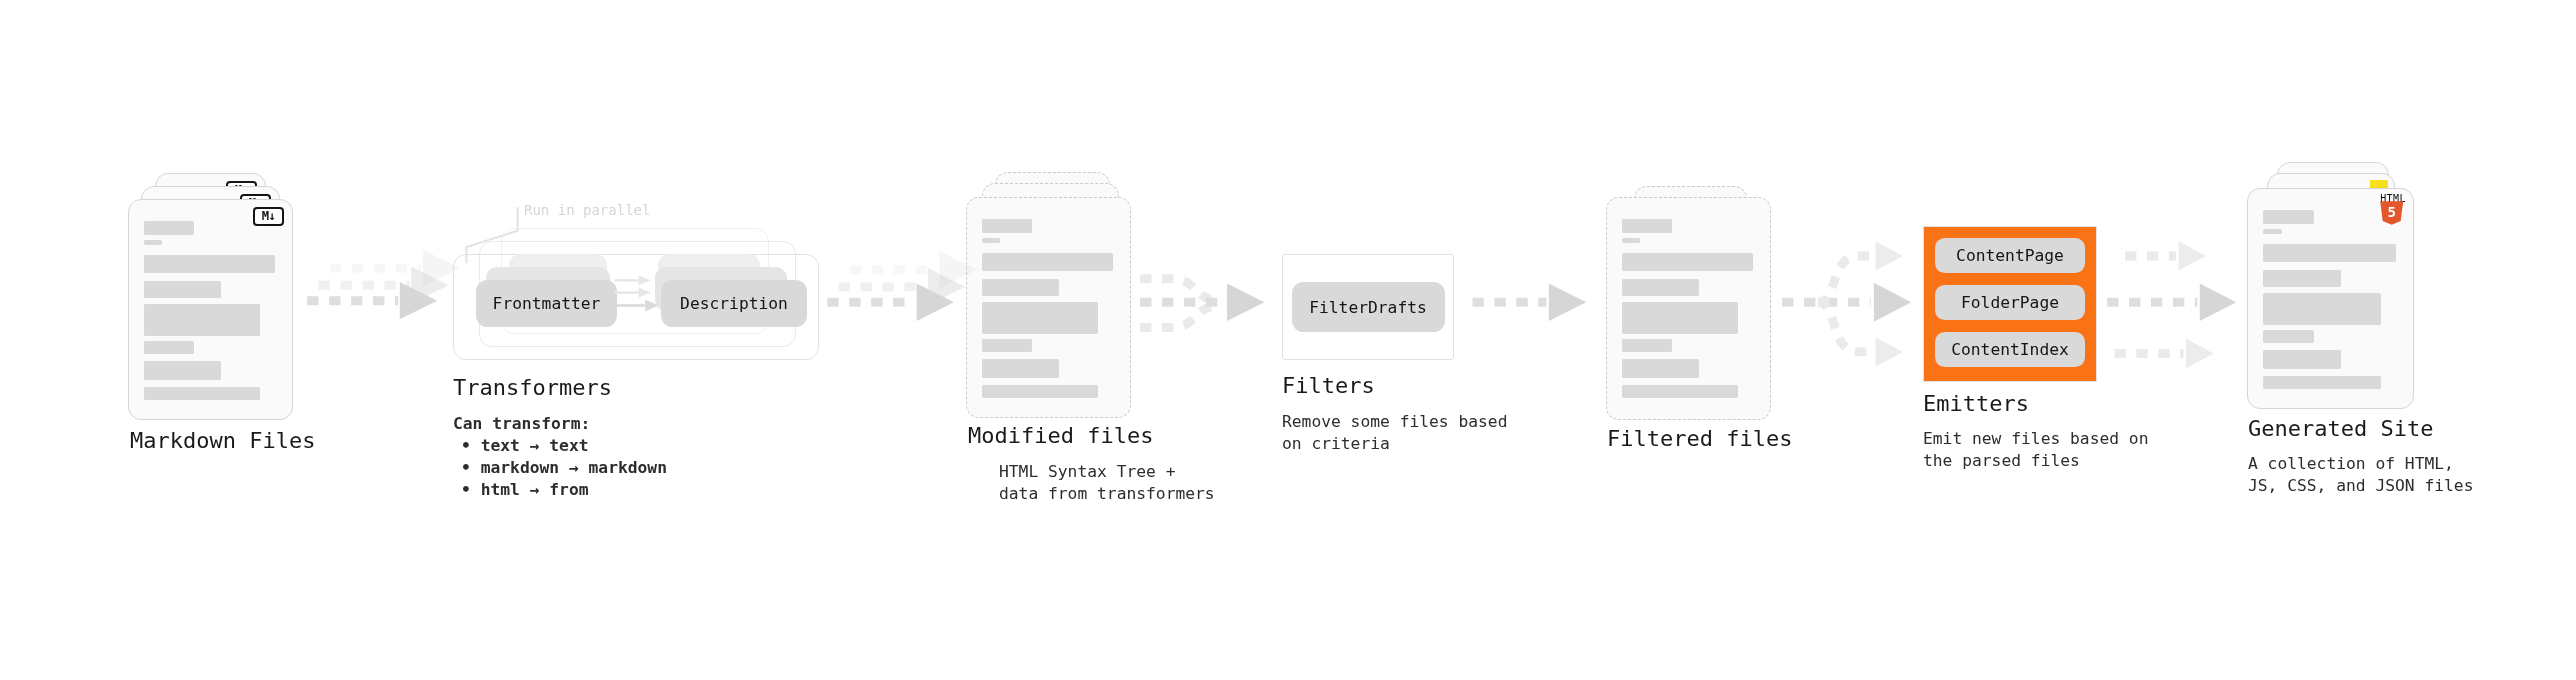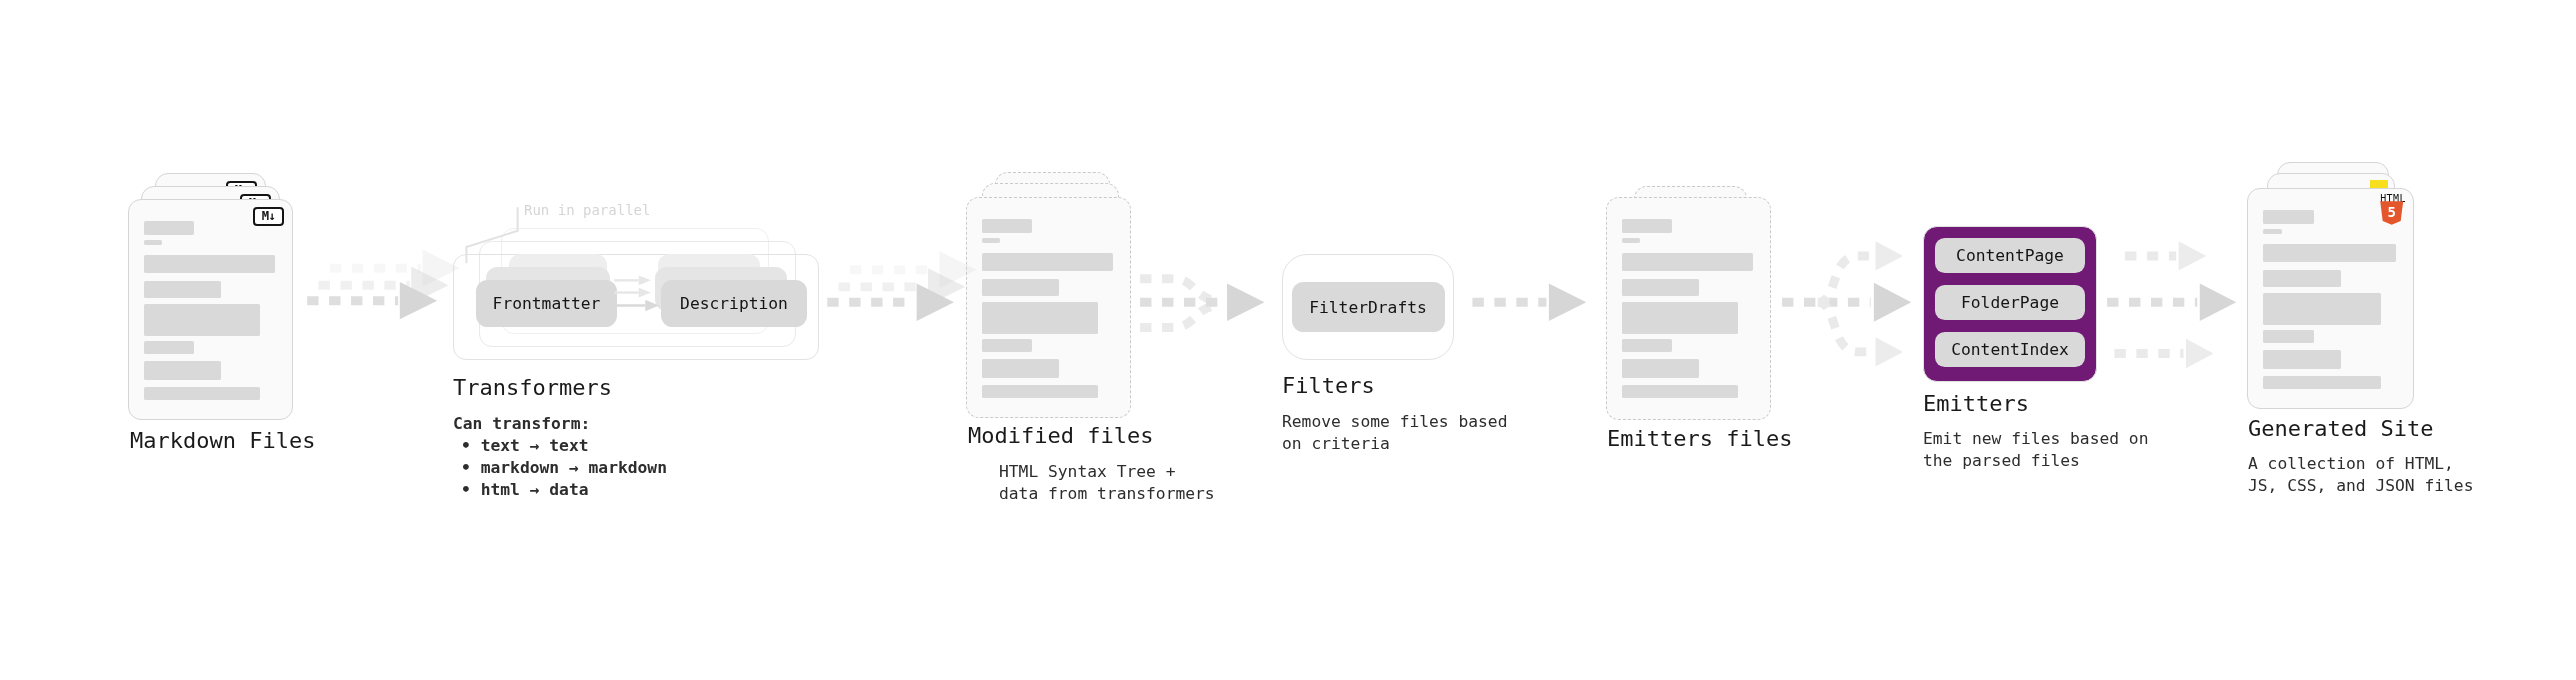--- a/index.html
+++ b/index.html
@@ -38,24 +38,24 @@
   .html5-shield .five{color:#ffffff;font-size:14px;font-weight:bold;margin-top:-2.4px;}
   
   .obox{position:absolute;box-sizing:border-box;border:1.6px solid #e2e2e2;border-radius:13px;background:transparent;}
   .obox.g2{border-color:#e9e9e9;}
   .obox.g3{border-color:#f0f0f0;}
   .pill{position:absolute;box-sizing:border-box;background:#d9d9d9;border-radius:11.4px;
     display:flex;align-items:center;justify-content:center;font-size:16.3px;color:#141414;z-index:5;white-space:nowrap;}
   .pill.g2{background:#e5e5e5;z-index:4;}
   .pill.g3{background:#eeeeee;z-index:4;}
   
-  .pillcol{position:absolute;box-sizing:border-box;border:1.6px solid #e2e2e2;border-radius:14px;
-    display:flex;flex-direction:column;gap:12.2px;padding:10.6px 10.6px;background:#701a75;}
+  .pillcol{position:absolute;box-sizing:border-box;border:1.6px solid #e2e2e2;border-radius:1px;
+    display:flex;flex-direction:column;gap:12.2px;padding:10.6px 10.6px;background:#f97316;}
   .pillcol .pill{position:static;height:35px;border-radius:9.8px;}
-  .filterbox{position:absolute;box-sizing:border-box;border:1.6px solid #e2e2e2;border-radius:25px;
+  .filterbox{position:absolute;box-sizing:border-box;border:1.6px solid #e2e2e2;border-radius:3px;
     display:flex;align-items:center;justify-content:center;background:#ffffff;}
   .filterbox .pill{position:static;width:153px;height:50px;}
   
   .label{position:absolute;font-size:22px;line-height:25px;color:#1a1a1a;white-space:nowrap;z-index:4;}
   .desc{position:absolute;font-size:16.3px;line-height:22px;color:#2d2d2d;white-space:nowrap;z-index:4;}
   .desc .indent{padding-left:8.1px;}
   .annotation{position:absolute;font-size:14px;color:#d5d5d5;white-space:nowrap;}
   
   svg.arrows{position:absolute;left:0;top:0;z-index:6;pointer-events:none;}
   .dash{stroke:#dedede;stroke-width:11;stroke-dasharray:14 13;fill:none;}
@@ -177,21 +177,21 @@
   <div class="pill g3" style="left:658px;top:254px;width:102px;height:44px;"></div>
   <div class="pill g2" style="left:655px;top:267px;width:132px;height:44px;"></div>
   <div class="pill" style="left:661px;top:280px;width:146px;height:47px;">
       <span>Description</span>
     </div>
   <div class="label" style="left:453px;top:375px;">Transformers</div>
   <div class="desc" style="left:453px;top:413px;font-weight:bold;">
     <div>Can transform:</div>
     <div class="indent">• text → text</div>
     <div class="indent">• markdown → markdown</div>
-    <div class="indent">• html → data</div>
+    <div class="indent">• html → from</div>
   </div>
 
   <div class="card dashed z1" style="left:995px;top:172px;width:115px;height:228px;"></div>
   <div class="card dashed z2" style="left:982px;top:183px;width:137px;height:228px;"></div>
   <div class="card dashed z3" style="left:966px;top:197px;width:165px;height:221px;">
     <div class="bars">
       <div class="bar b1"></div>
       <div class="bar b2"></div>
       <div class="bar b3"></div>
       <div class="bar b4"></div>
@@ -224,21 +224,21 @@
       <div class="bar b1"></div>
       <div class="bar b2"></div>
       <div class="bar b3"></div>
       <div class="bar b4"></div>
       <div class="bar b5"></div>
       <div class="bar b6"></div>
       <div class="bar b7"></div>
       <div class="bar b8"></div>
     </div>
   </div>
-  <div class="label" style="left:1607px;top:426px;">Emitters files</div>
+  <div class="label" style="left:1607px;top:426px;">Filtered files</div>
 
   <div class="pillcol" style="left:1923px;top:226px;width:174px;height:156px;">
     <div class="pill">
         <span>ContentPage</span>
       </div>
     <div class="pill">
         <span>FolderPage</span>
       </div>
     <div class="pill">
         <span>ContentIndex</span>

